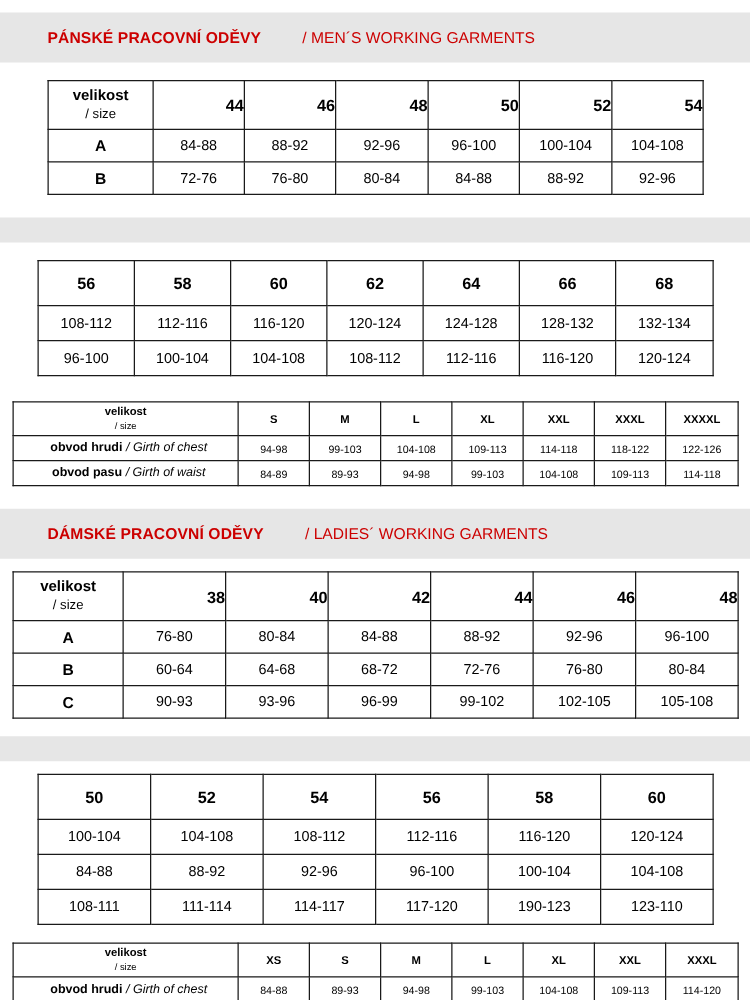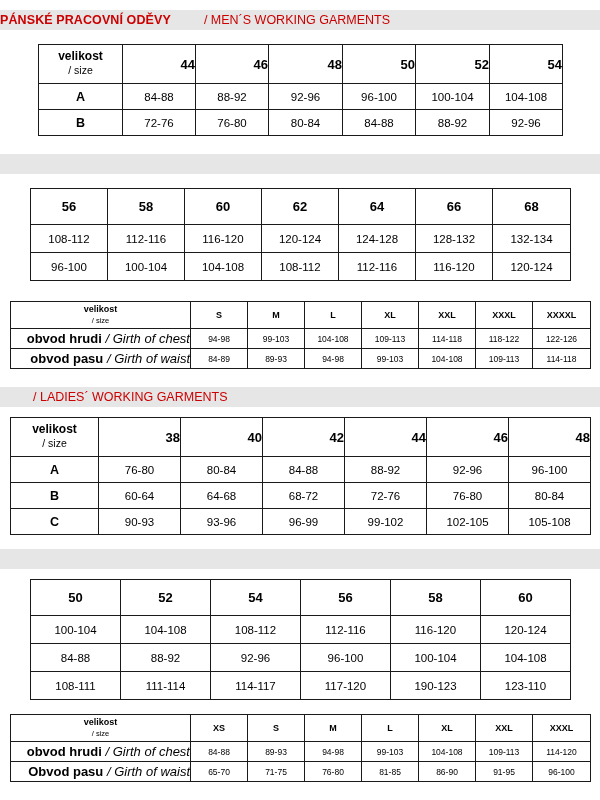--- a/index.html
+++ b/index.html
@@ -32,21 +32,22 @@
   }
   .heading .bold-red {
     color: #cc0000;
     font-weight: bold;
   }
   .heading .light-red {
     color: #cc0000;
     font-weight: normal;
   }
   .heading.h-big {
-    height: 20px;
+    height: 40px;
+    padding-left: 38px;
     font-size: 12.5px;
   }
   .heading.h-big .bold-red { font-size: 12.5px; letter-spacing: .1px; }
   .heading.h-big .light-red { font-size: 12.5px; margin-left: 28px; }
 
   .heading.h-small {
     height: 19px;
     padding-left: 10px;
     font-size: 9.5px;
   }
@@ -125,23 +126,23 @@
   .t-small .sizecell {
     font-weight: bold;
     font-size: 9px;
     line-height: 1.2;
   }
   .t-small .sizecell .sub {
     font-weight: normal;
     font-size: 7.5px;
   }
   .t-small .rowlabel {
-    text-align: right;
+    text-align: center;
     padding-left: 5px;
-    font-size: 13px;
+    font-size: 10px;
   }
   .t-small .rowlabel b { font-weight: bold; }
   .t-small .rowlabel i { font-style: italic; font-weight: normal; }
   .t-small .hdr-tall { height: 26px; }
 
   .spacer-6 { height: 6px; }
   .spacer-10 { height: 10px; }
   .spacer-14 { height: 14px; }
   .spacer-18 { height: 18px; }
 
@@ -308,20 +309,21 @@
         <td>109-113</td>
         <td>114-118</td>
       </tr>
     </tbody>
       </table>
   </div>
 
   <div class="spacer-18"></div>
 
   <div class="heading h-big">
+    <span class="bold-red">DÁMSKÉ PRACOVNÍ ODĚVY</span>
     <span style="width:5px"></span>
     <span class="light-red">/ LADIES´ WORKING GARMENTS</span>
   </div>
 
   <div class="spacer-10"></div>
 
   <div class="wrap-10">
     <table class="t-big" style="width:580px">
       <colgroup>
         <col style="width:88px">

